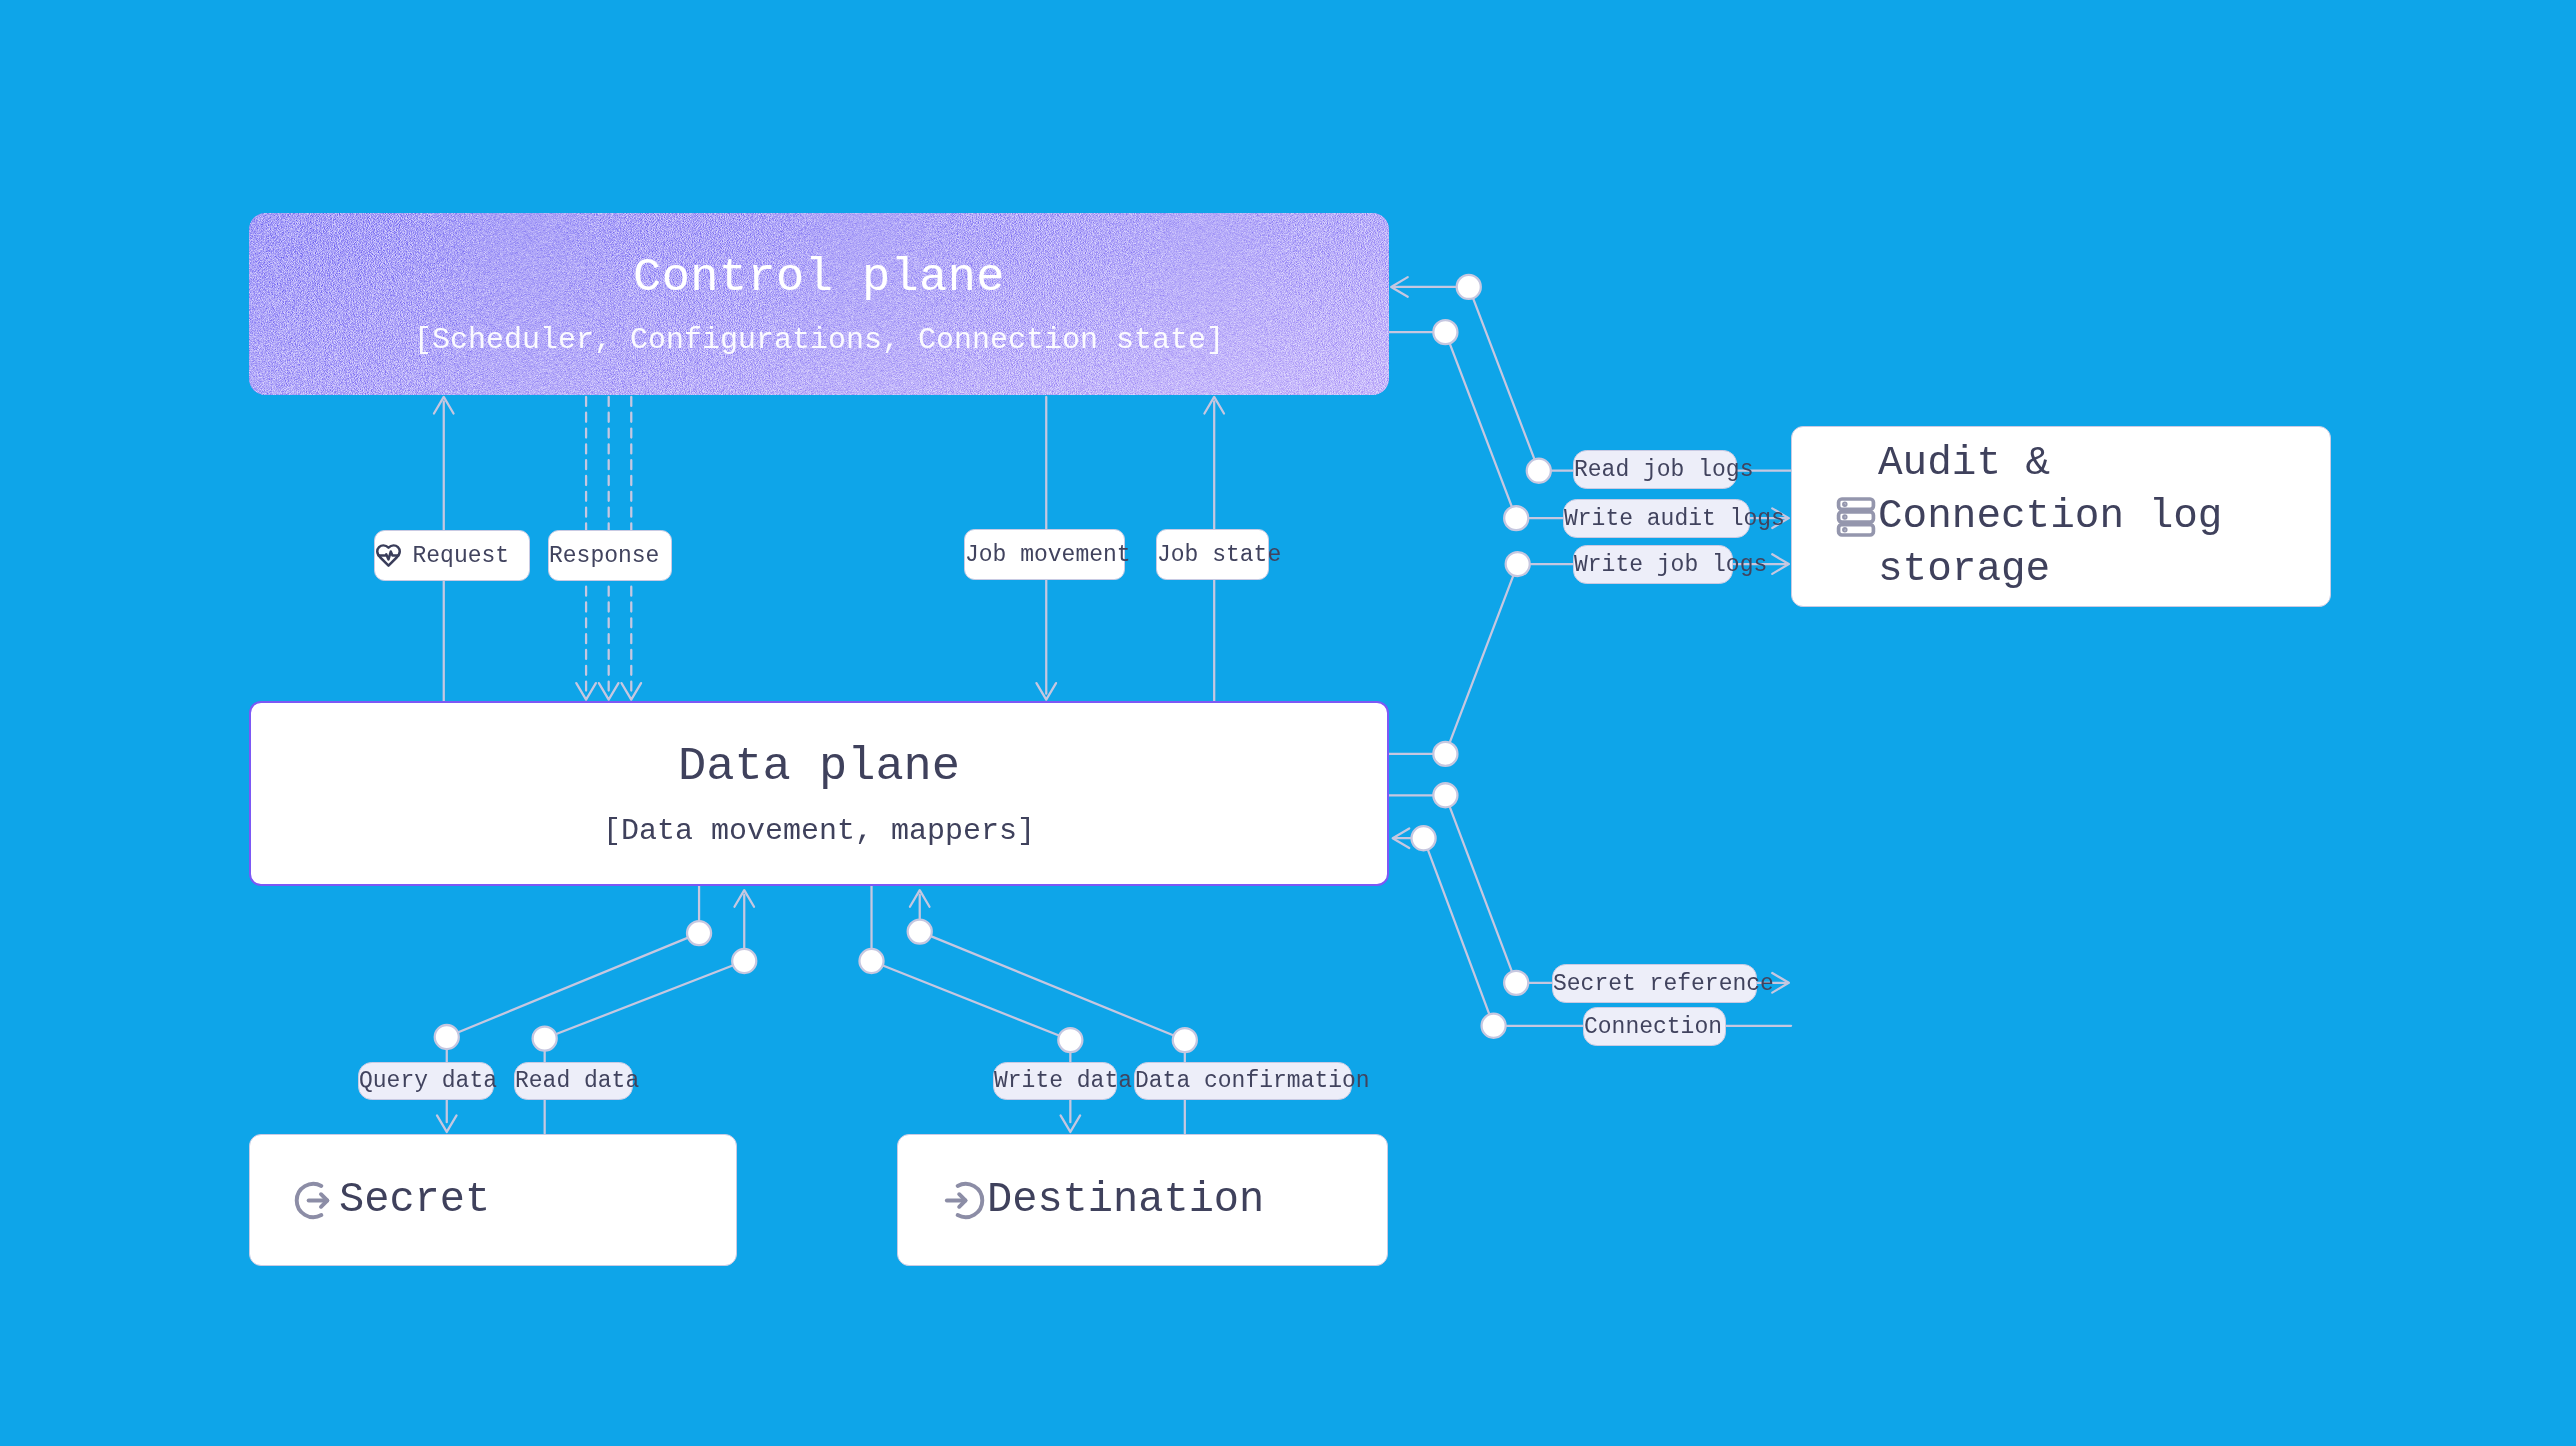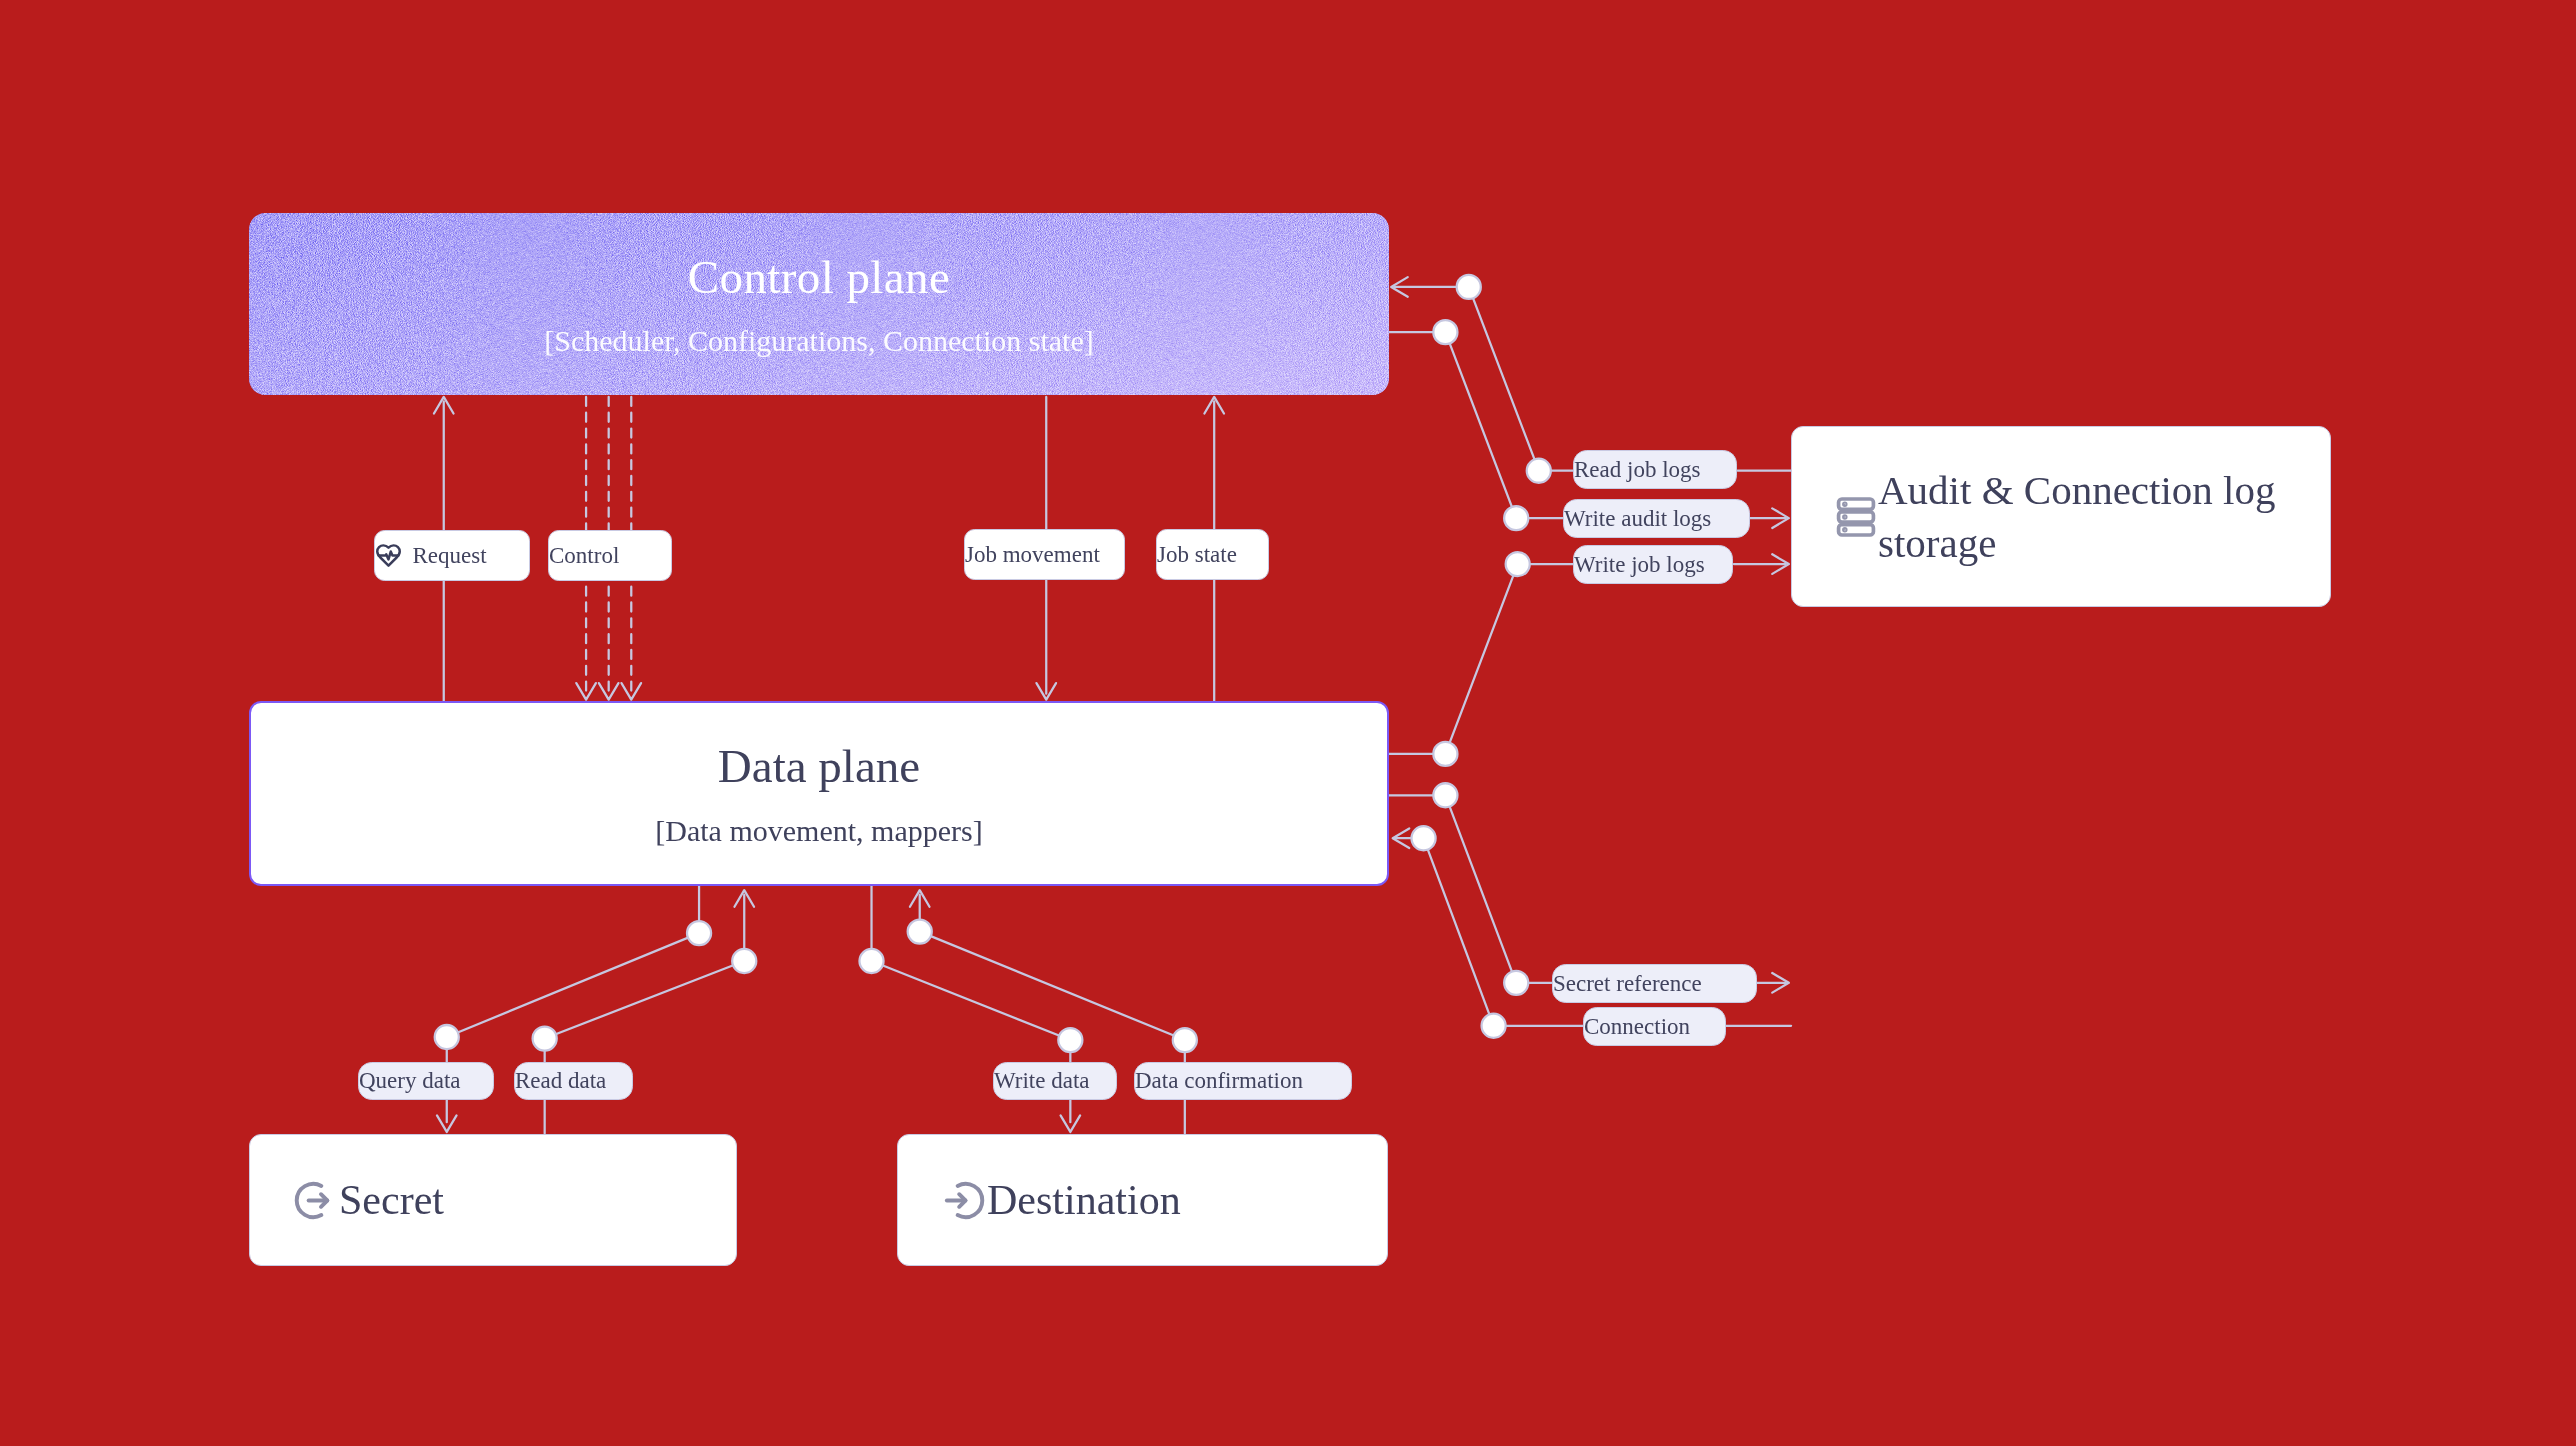--- a/index.html
+++ b/index.html
@@ -1,17 +1,17 @@
 <!DOCTYPE html>
 <html style="font-size:12px"><head>
 <meta charset="utf-8">
 <style>
   html,body{margin:0;padding:0;background:#ffffff;}
-  .canvas{position:relative;width:2576px;height:1446px;background:#b91c1c;overflow:hidden;
-          font-family:Liberation Serif, serif;}
+  .canvas{position:relative;width:2576px;height:1446px;background:#0ea5e9;overflow:hidden;
+          font-family:Liberation Mono, monospace;}
   svg.wires{position:absolute;left:0;top:0;z-index:1;}
   .wire{stroke:#C6C7E0;stroke-width:3;fill:none;stroke-linecap:round;stroke-linejoin:round;}
   .wire.dashed{stroke-dasharray:12 9;}
   .dot{fill:#ffffff;stroke:#C6C7E0;stroke-width:3;}
   .node{position:absolute;z-index:2;box-sizing:border-box;display:flex;align-items:center;}
   .node.outlined{background:#ffffff;border:1.9px solid #C9CAE3;border-radius:12px;}
   .node.col{flex-direction:column;justify-content:center;}
   .control{left:249px;top:213px;width:1140px;height:182px;border-radius:16.6px;
            background:linear-gradient(168deg,#6156EE 0%,#8272F2 55%,#A78FF6 100%);overflow:hidden;}
   .control .noise{position:absolute;left:0;top:0;width:100%;height:100%;opacity:.85;}
@@ -146,21 +146,21 @@
 
 
   <div class="pill white" style="left:374px;top:530px;width:156px;height:51px;">
     <svg class="icon" width="27" height="27" viewBox="0 0 24 24" fill="none" stroke="#3A3D5A" stroke-width="2.2" stroke-linecap="round" stroke-linejoin="round">
       <path d="M19 14c1.49-1.46 3-3.21 3-5.5A5.5 5.5 0 0 0 16.5 3c-1.76 0-3 .5-4.5 2-1.5-1.5-2.74-2-4.5-2A5.5 5.5 0 0 0 2 8.5c0 2.3 1.5 4.05 3 5.5l7 7Z"></path>
       <path d="M3.22 12H9.5l.5-1 2 4.5 2-7 1.5 3.5h5.27"></path>
     </svg>
     <span>Request</span>
   </div>
   <div class="pill white" style="left:548px;top:530px;width:124px;height:51px;">
-    <span>Control</span>
+    <span>Response</span>
   </div>
   <div class="pill white" style="left:964px;top:529px;width:161px;height:51px;">
     <span>Job movement</span>
   </div>
   <div class="pill white" style="left:1156px;top:529px;width:113px;height:51px;">
     <span>Job state</span>
   </div>
 
   <div class="pill" style="left:1573px;top:450px;width:164px;height:39px;">
     <span>Read job logs</span>

